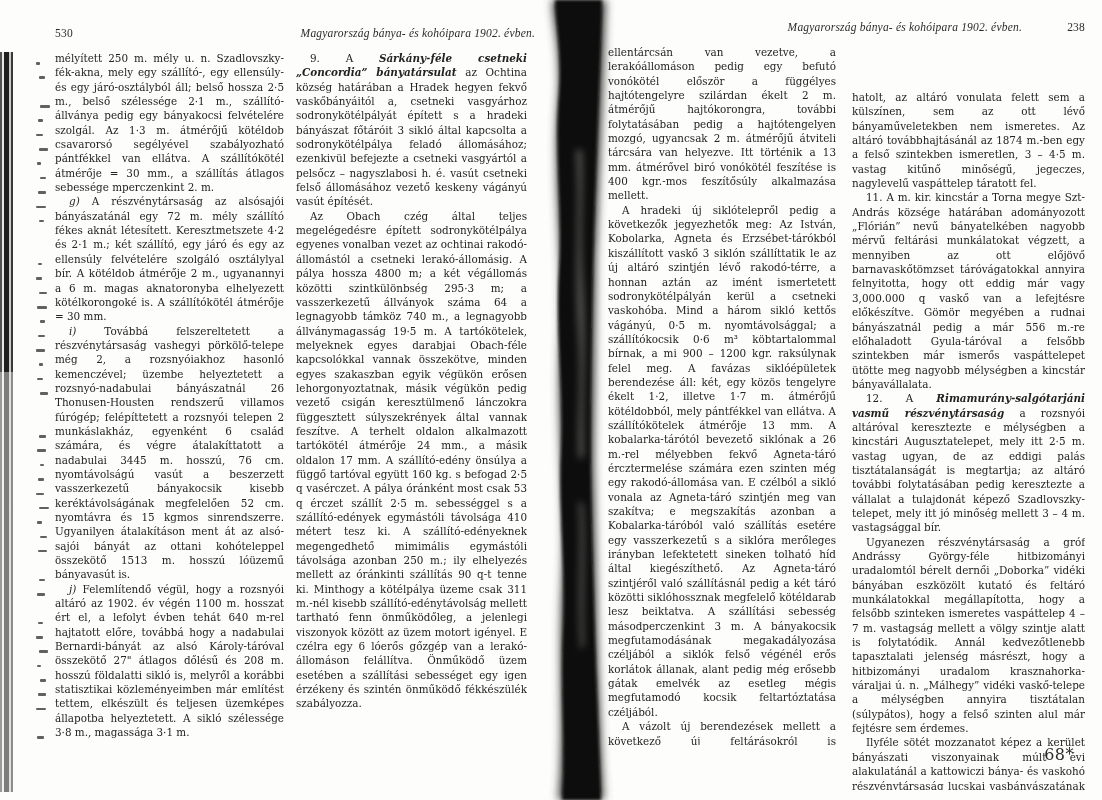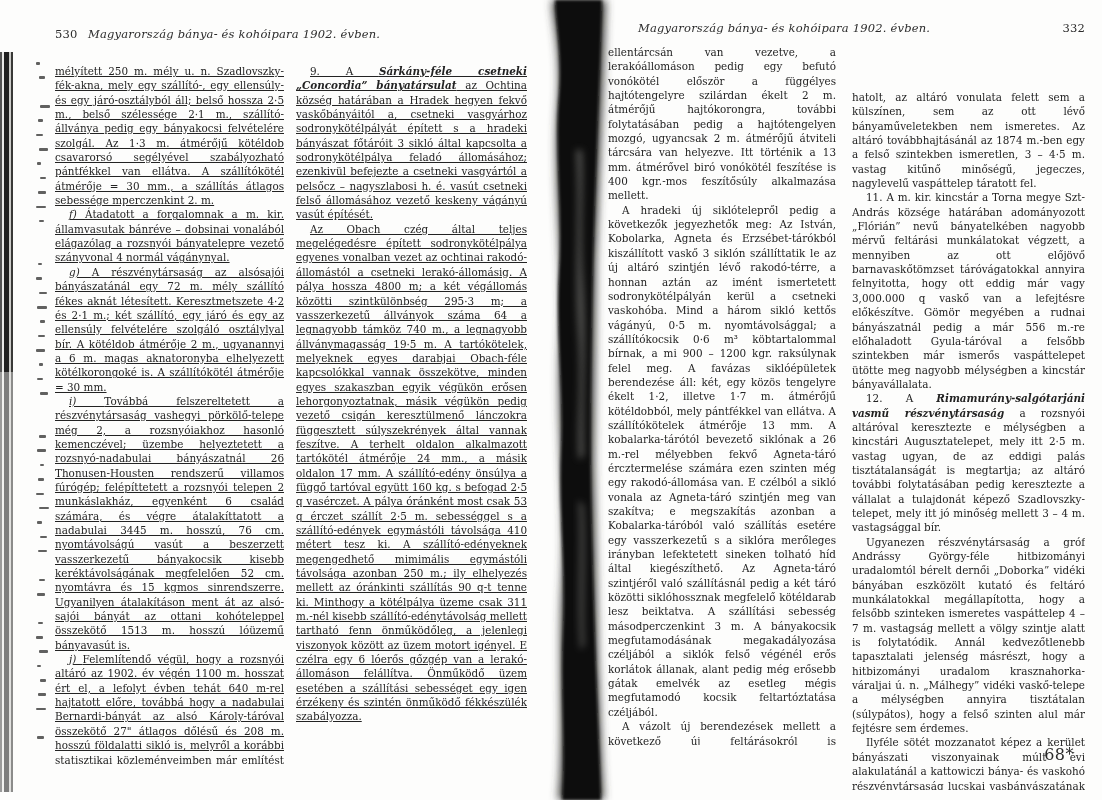--- a/index.html
+++ b/index.html
@@ -8,37 +8,37 @@
     background:#fdfdfc;
     font-family:"DejaVu Serif","Liberation Serif",serif;
     color:#232323;
   }
   .page{position:absolute;top:0;height:800px;background:transparent;}
   #page-left{left:0;width:545px;}
   #page-right{left:600px;width:502px;}
 
   .running-head{
     position:absolute;top:24px;left:0;right:0;height:18px;
-    font-size:11.5px;font-style:italic;letter-spacing:.2px;color:#2b2b2b;
+    font-size:11.5px;font-style:italic;letter-spacing:.2px;color:#2b2b2b;font-family:Liberation Serif, serif;
   }
   #page-left .running-head{top:27px;}
   #page-right .running-head{top:21px;}
-  .head-title{position:absolute;left:0;right:0;text-align:left;white-space:nowrap;margin-left:28px;}
+  .head-title{position:absolute;left:0;right:0;text-align:right;white-space:nowrap;margin-left:28px;}
   #page-left .head-title{left:60px;right:10px;}
   #page-right .head-title{left:10px;right:80px;}
   .page-num{position:absolute;top:0;font-style:normal;font-size:11.5px;color:#2b2b2b;}
   #page-left .page-num{left:55px;}
   #page-right .page-num{right:17px;}
 
   .col{
     position:absolute;overflow:hidden;
     font-size:10.4px;line-height:14.35px;
     text-align:justify;
   }
-  #page-left .col{top:64px;height:700px;text-decoration:underline;}
+  #page-left .col{top:51px;height:700px;}
   #page-right .col{top:45px;height:700px;}
   #left-col1{left:55px;width:229px;}
   #left-col2{left:296px;width:231px;}
   #right-col1{left:8px;width:228px;}
   #right-col2{left:252px;width:233px;margin-top:45px;}
 
   .para{margin:0;padding:0;}
   .para.ind{text-indent:14px;}
   .i{font-style:italic;}
   .bi{font-style:italic;font-weight:bold;}
@@ -61,35 +61,34 @@
 </head>
 <body>
 
 <div class="page" id="page-left">
   <div class="running-head">
     <span class="page-num">530</span>
     <span class="head-title">Magyarország bánya- és kohóipara 1902. évben.</span>
   </div>
   <div class="col" id="left-col1">
       <p class="para"><span>mélyített 250 m. mély u. n. Szadlovszky-fék-akna, mely egy szállító-, egy ellensúly- és egy járó-osztályból áll; belső hossza 2·5 m., belső szélessége 2·1 m., szállító-állványa pedig egy bányakocsi felvételére szolgál. Az 1·3 m. átmérőjű kötéldob csavarorsó segélyével szabályozható pántfékkel van ellátva. A szállítókötél átmérője = 30 mm., a szállítás átlagos sebessége mperczenkint 2. m.</span></p>
-      <p class="para ind"><span class="i">f) </span><span>Átadatott a forgalomnak a m. kir. államvasutak bánréve – dobsinai vonalából elágazólag a rozsnyói bányatelepre vezető szányvonal 4 normál vágánynyal.</span></p>
       <p class="para ind"><span class="i">g) </span><span>A részvénytársaság az alsósajói bányászatánál egy 72 m. mély szállító fékes aknát létesített. Keresztmetszete 4·2 és 2·1 m.; két szállító, egy járó és egy az ellensúly felvételére szolgáló osztálylyal bír. A kötéldob átmérője 2 m., ugyanannyi a 6 m. magas aknatoronyba elhelyezett kötélkorongoké is. A szállítókötél átmérője = 30 mm.</span></p>
       <p class="para ind"><span class="i">i) </span><span>Továbbá felszereltetett a részvénytársaság vashegyi pörkölő-telepe még 2, a rozsnyóiakhoz hasonló kemenczével; üzembe helyeztetett a rozsnyó-nadabulai bányászatnál 26 Thonusen-Housten rendszerű villamos fúrógép; felépíttetett a rozsnyói telepen 2 munkáslakház, egyenként 6 család számára, és végre átalakíttatott a nadabulai 3445 m. hosszú, 76 cm. nyomtávolságú vasút a beszerzett vasszerkezetű bányakocsik kisebb keréktávolságának megfelelően 52 cm. nyomtávra és 15 kgmos sinrendszerre. Ugyanilyen átalakításon ment át az alsó-sajói bányát az ottani kohóteleppel összekötő 1513 m. hosszú lóüzemű bányavasút is.</span></p>
       <p class="para ind"><span class="i">j) </span><span>Felemlítendő végül, hogy a rozsnyói altáró az 1902. év végén 1100 m. hosszat ért el, a lefolyt évben tehát 640 m-rel hajtatott előre, továbbá hogy a nadabulai Bernardi-bányát az alsó Károly-táróval összekötő 27" átlagos dőlésű és 208 m. hosszú földalatti sikló is, melyről a korábbi statisztikai közleményeimben már említést tettem, elkészült és teljesen üzemképes állapotba helyeztetett. A sikló szélessége 3·8 m., magassága 3·1 m.</span></p>
     </div>
   <div class="col" id="left-col2">
       <p class="para ind"><span>9. A </span><span class="bi">Sárkány-féle csetneki „Concordia” bányatársulat</span><span> az Ochtina község határában a Hradek hegyen fekvő vaskőbányáitól a, csetneki vasgyárhoz sodronykötélpályát épített s a hradeki bányászat főtáróit 3 sikló által kapcsolta a sodronykötélpálya feladó állomásához; ezenkivül befejezte a csetneki vasgyártól a pelsőcz – nagyszlabosi h. é. vasút csetneki felső állomásához vezető keskeny vágányú vasút építését.</span></p>
       <p class="para ind"><span>Az Obach czég által teljes megelégedésre épített sodronykötélpálya egyenes vonalban vezet az ochtinai rakodó-állomástól a csetneki lerakó-állomásig. A pálya hossza 4800 m; a két végállomás közötti szintkülönbség 295·3 m; a vasszerkezetű állványok száma 64 a legnagyobb támköz 740 m., a legnagyobb állványmagasság 19·5 m. A tartókötelek, melyeknek egyes darabjai Obach-féle kapcsolókkal vannak összekötve, minden egyes szakaszban egyik végükön erősen lehorgonyoztatnak, másik végükön pedig vezető csigán keresztülmenő lánczokra függesztett súlyszekrények által vannak feszítve. A terhelt oldalon alkalmazott tartókötél átmérője 24 mm., a másik oldalon 17 mm. A szállító-edény önsúlya a függő tartóval együtt 160 kg. s befogad 2·5 q vasérczet. A pálya óránként most csak 53 q érczet szállít 2·5 m. sebességgel s a szállító-edények egymástóli távolsága 410 métert tesz ki. A szállító-edényeknek megengedhető mimimális egymástóli távolsága azonban 250 m.; ily elhelyezés mellett az óránkinti szállítás 90 q-t tenne ki. Minthogy a kötélpálya üzeme csak 311 m.-nél kisebb szállító-edénytávolság mellett tartható fenn önműködőleg, a jelenlegi viszonyok között az üzem motort igényel. E czélra egy 6 lóerős gőzgép van a lerakó-állomáson felállítva. Önműködő üzem esetében a szállítási sebességet egy igen érzékeny és szintén önműködő fékkészülék szabályozza.</span></p>
     </div>
 </div>
 
 <div class="page" id="page-right">
   <div class="running-head">
     <span class="head-title">Magyarország bánya- és kohóipara 1902. évben.</span>
-    <span class="page-num">332</span>
+    <span class="page-num">238</span>
   </div>
   <div class="col" id="right-col1">
       <p class="para"><span>ellentárcsán van vezetve, a lerakóállomáson pedig egy befutó vonókötél először a függélyes hajtótengelyre szilárdan ékelt 2 m. átmérőjű hajtókorongra, további folytatásában pedig a hajtótengelyen mozgó, ugyancsak 2 m. átmérőjű átviteli tárcsára van helyezve. Itt történik a 13 mm. átmérővel biró vonókötél feszítése is 400 kgr.-mos feszítősúly alkalmazása mellett.</span></p>
       <p class="para ind"><span>A hradeki új siklótelepről pedig a következők jegyezhetők meg: Az István, Kobolarka, Agneta és Erzsébet-tárókból kiszállított vaskő 3 siklón szállíttatik le az új altáró szintjén lévő rakodó-térre, a honnan aztán az imént ismertetett sodronykötélpályán kerül a csetneki vaskohóba. Mind a három sikló kettős vágányú, 0·5 m. nyomtávolsággal; a szállítókocsik 0·6 m³ köbtartalommal bírnak, a mi 900 – 1200 kgr. raksúlynak felel meg. A favázas siklóépületek berendezése áll: két, egy közös tengelyre ékelt 1·2, illetve 1·7 m. átmérőjű kötéldobból, mely pántfékkel van ellátva. A szállítókötelek átmérője 13 mm. A kobalarka-tárótól bevezető siklónak a 26 m.-rel mélyebben fekvő Agneta-táró ércztermelése számára ezen szinten még egy rakodó-állomása van. E czélból a sikló vonala az Agneta-táró szintjén meg van szakítva; e megszakítás azonban a Kobalarka-táróból való szállítás esetére egy vasszerkezetű s a siklóra merőleges irányban lefektetett sineken tolható híd által kiegészíthető. Az Agneta-táró szintjéről való szállításnál pedig a két táró közötti siklóhossznak megfelelő kötéldarab lesz beiktatva. A szállítási sebesség másodperczenkint 3 m. A bányakocsik megfutamodásának megakadályozása czéljából a siklók felső végénél erős korlátok állanak, alant pedig még erősebb gátak emelvék az esetleg mégis megfutamodó kocsik feltartóztatása czéljából.</span></p>
       <p class="para ind"><span>A vázolt új berendezések mellett a következő új feltárásokról is beszámolhatunk a rozsnyói bányabiztosság kerületében:</span></p>
     </div>
   <div class="col" id="right-col2">
       <p class="para"><span>hatolt, az altáró vonulata felett sem a külszínen, sem az ott lévő bányaműveletekben nem ismeretes. Az altáró továbbhajtásánál az 1874 m.-ben egy a felső szintekben ismeretlen, 3 – 4·5 m. vastag kitűnő minőségű, jegeczes, nagylevelű vaspáttelep táratott fel.</span></p>
       <p class="para ind"><span>11. A m. kir. kincstár a Torna megye Szt-András községe határában adományozott „Flórián” nevű bányatelkében nagyobb mérvű feltárási munkálatokat végzett, a mennyiben az ott előjövő barnavaskőtömzset táróvágatokkal annyira felnyitotta, hogy ott eddig már vagy 3,000.000 q vaskő van a lefejtésre előkészítve. Gömör megyében a rudnai bányászatnál pedig a már 556 m.-re előhaladott Gyula-táróval a felsőbb szintekben már ismerős vaspáttelepet ütötte meg nagyobb mélységben a kincstár bányavállalata.</span></p>
       <p class="para ind"><span>12. A </span><span class="bi">Rimamurány-salgótarjáni vasmű részvénytársaság</span><span> a rozsnyói altáróval keresztezte e mélységben a kincstári Augusztatelepet, mely itt 2·5 m. vastag ugyan, de az eddigi palás tisztátalanságát is megtartja; az altáró további folytatásában pedig keresztezte a vállalat a tulajdonát képező Szadlovszky-telepet, mely itt jó minőség mellett 3 – 4 m. vastagsággal bír.</span></p>

